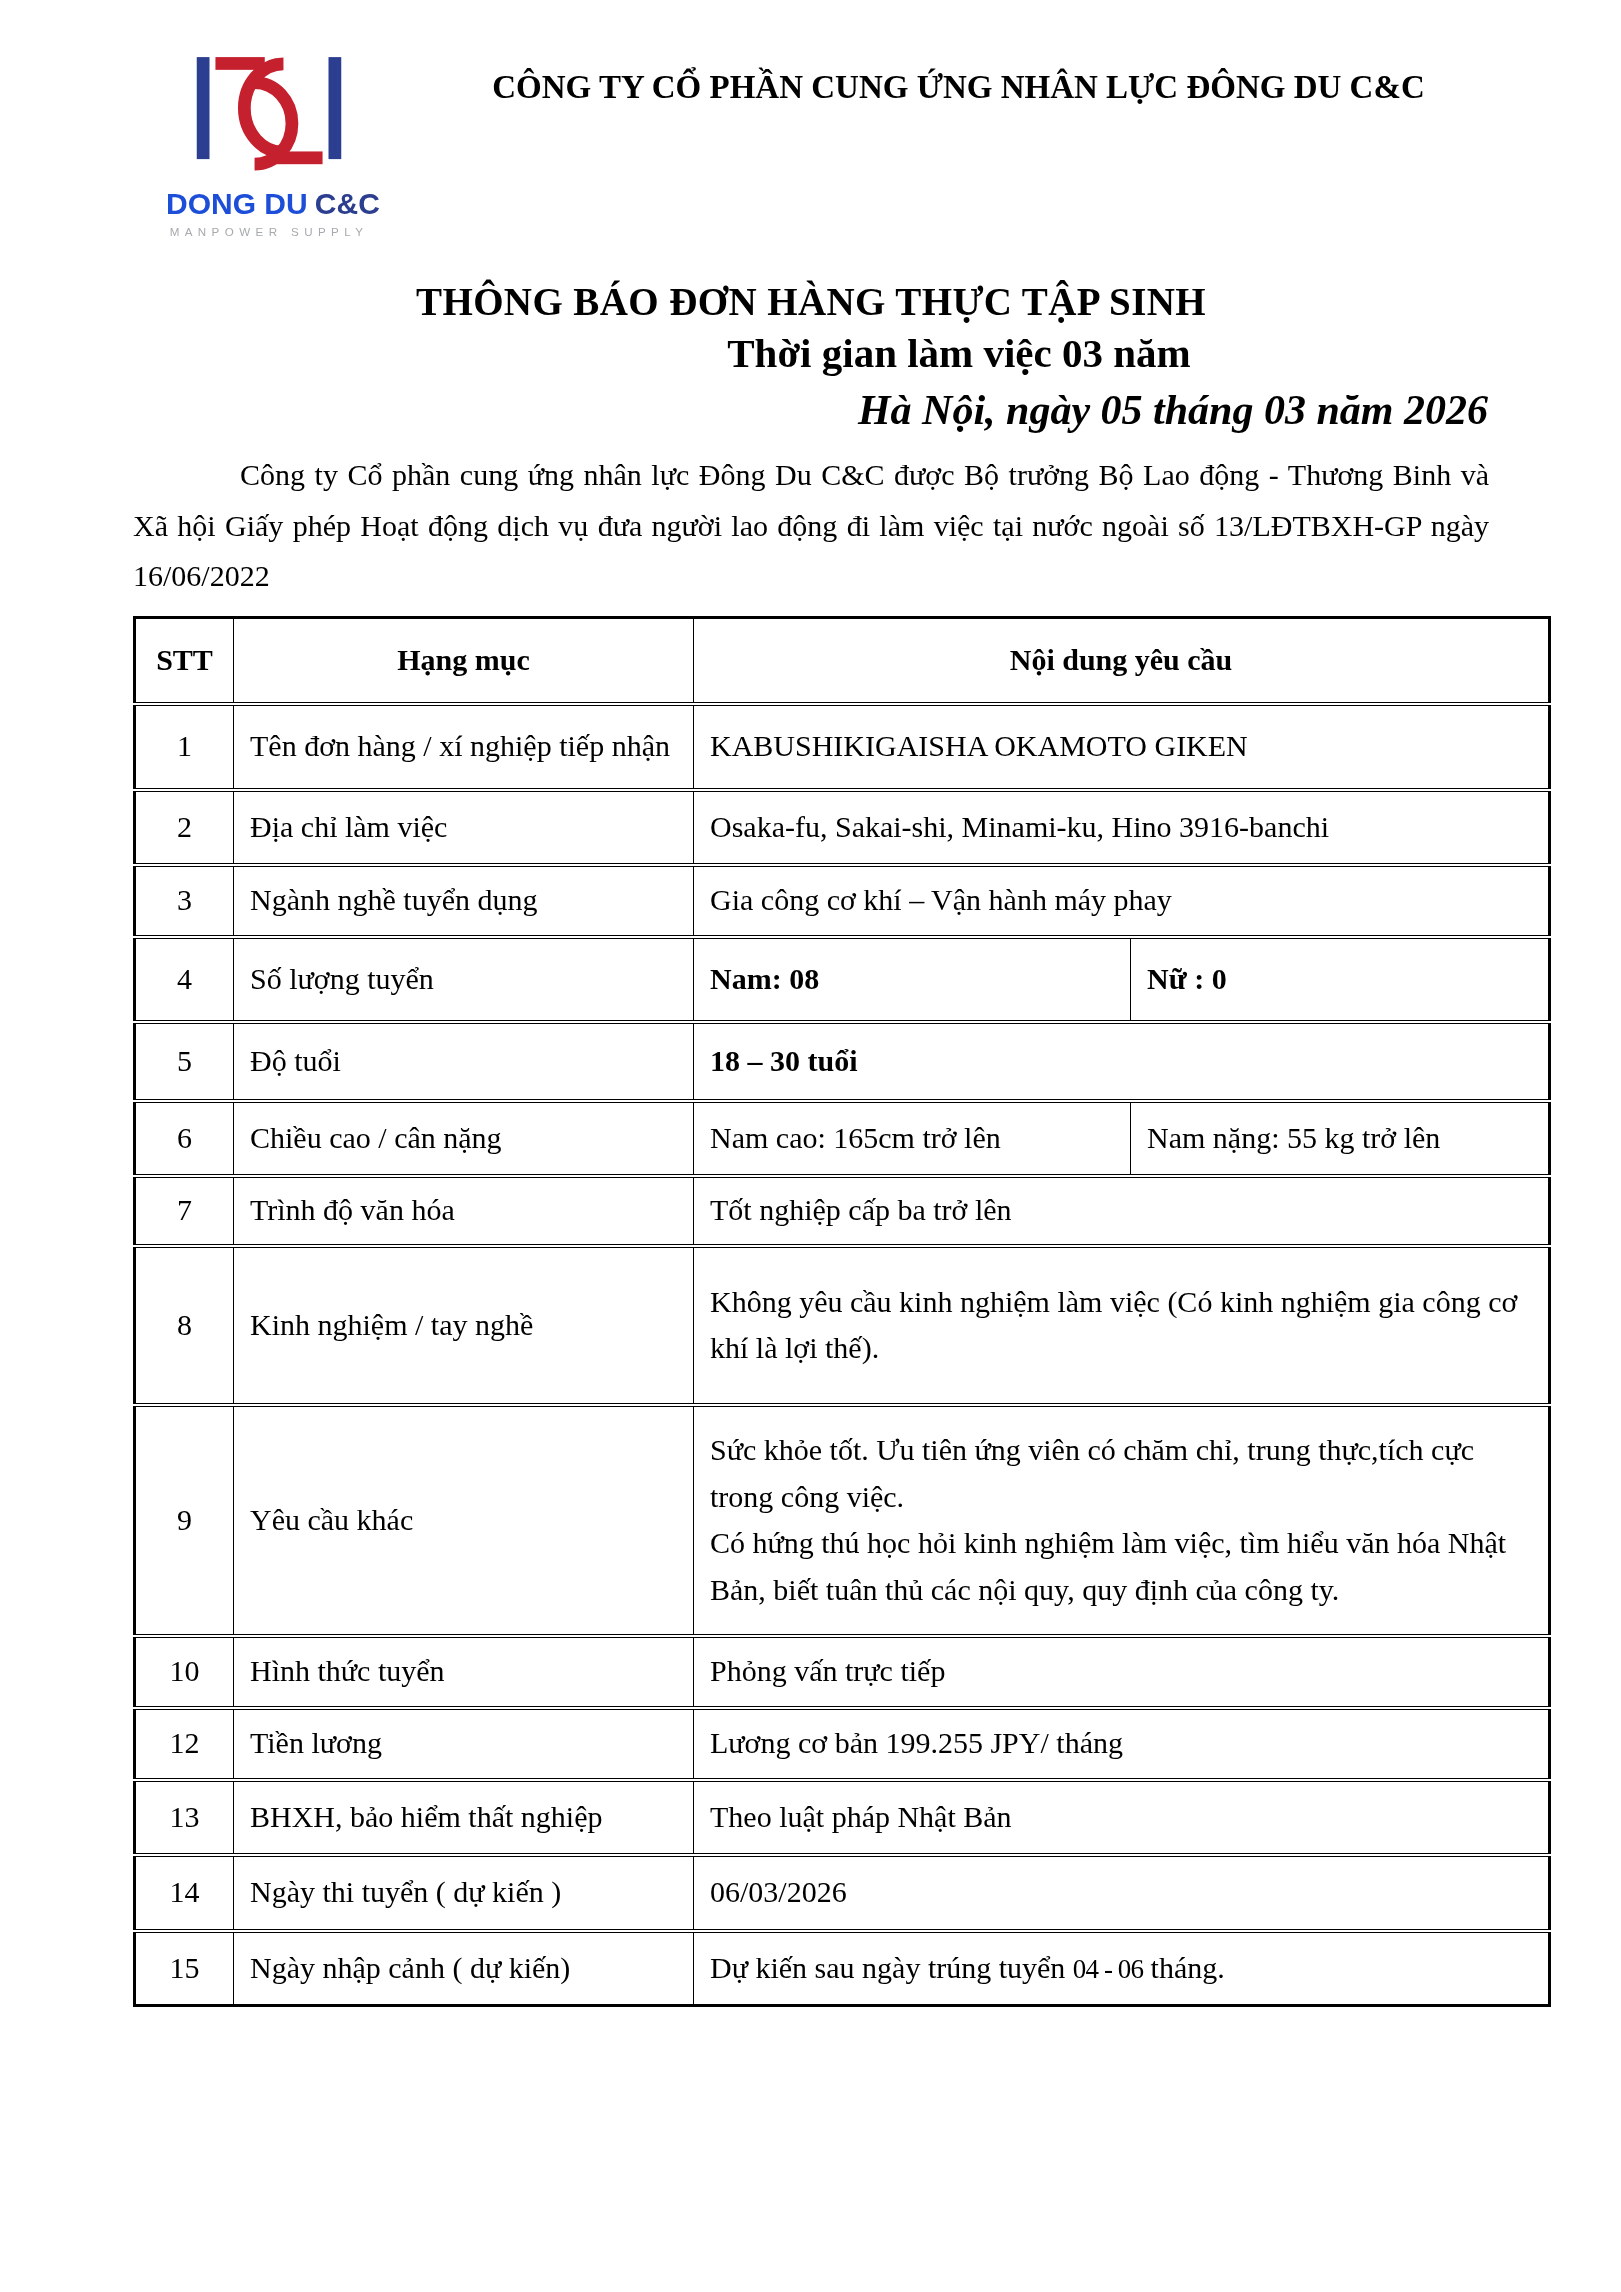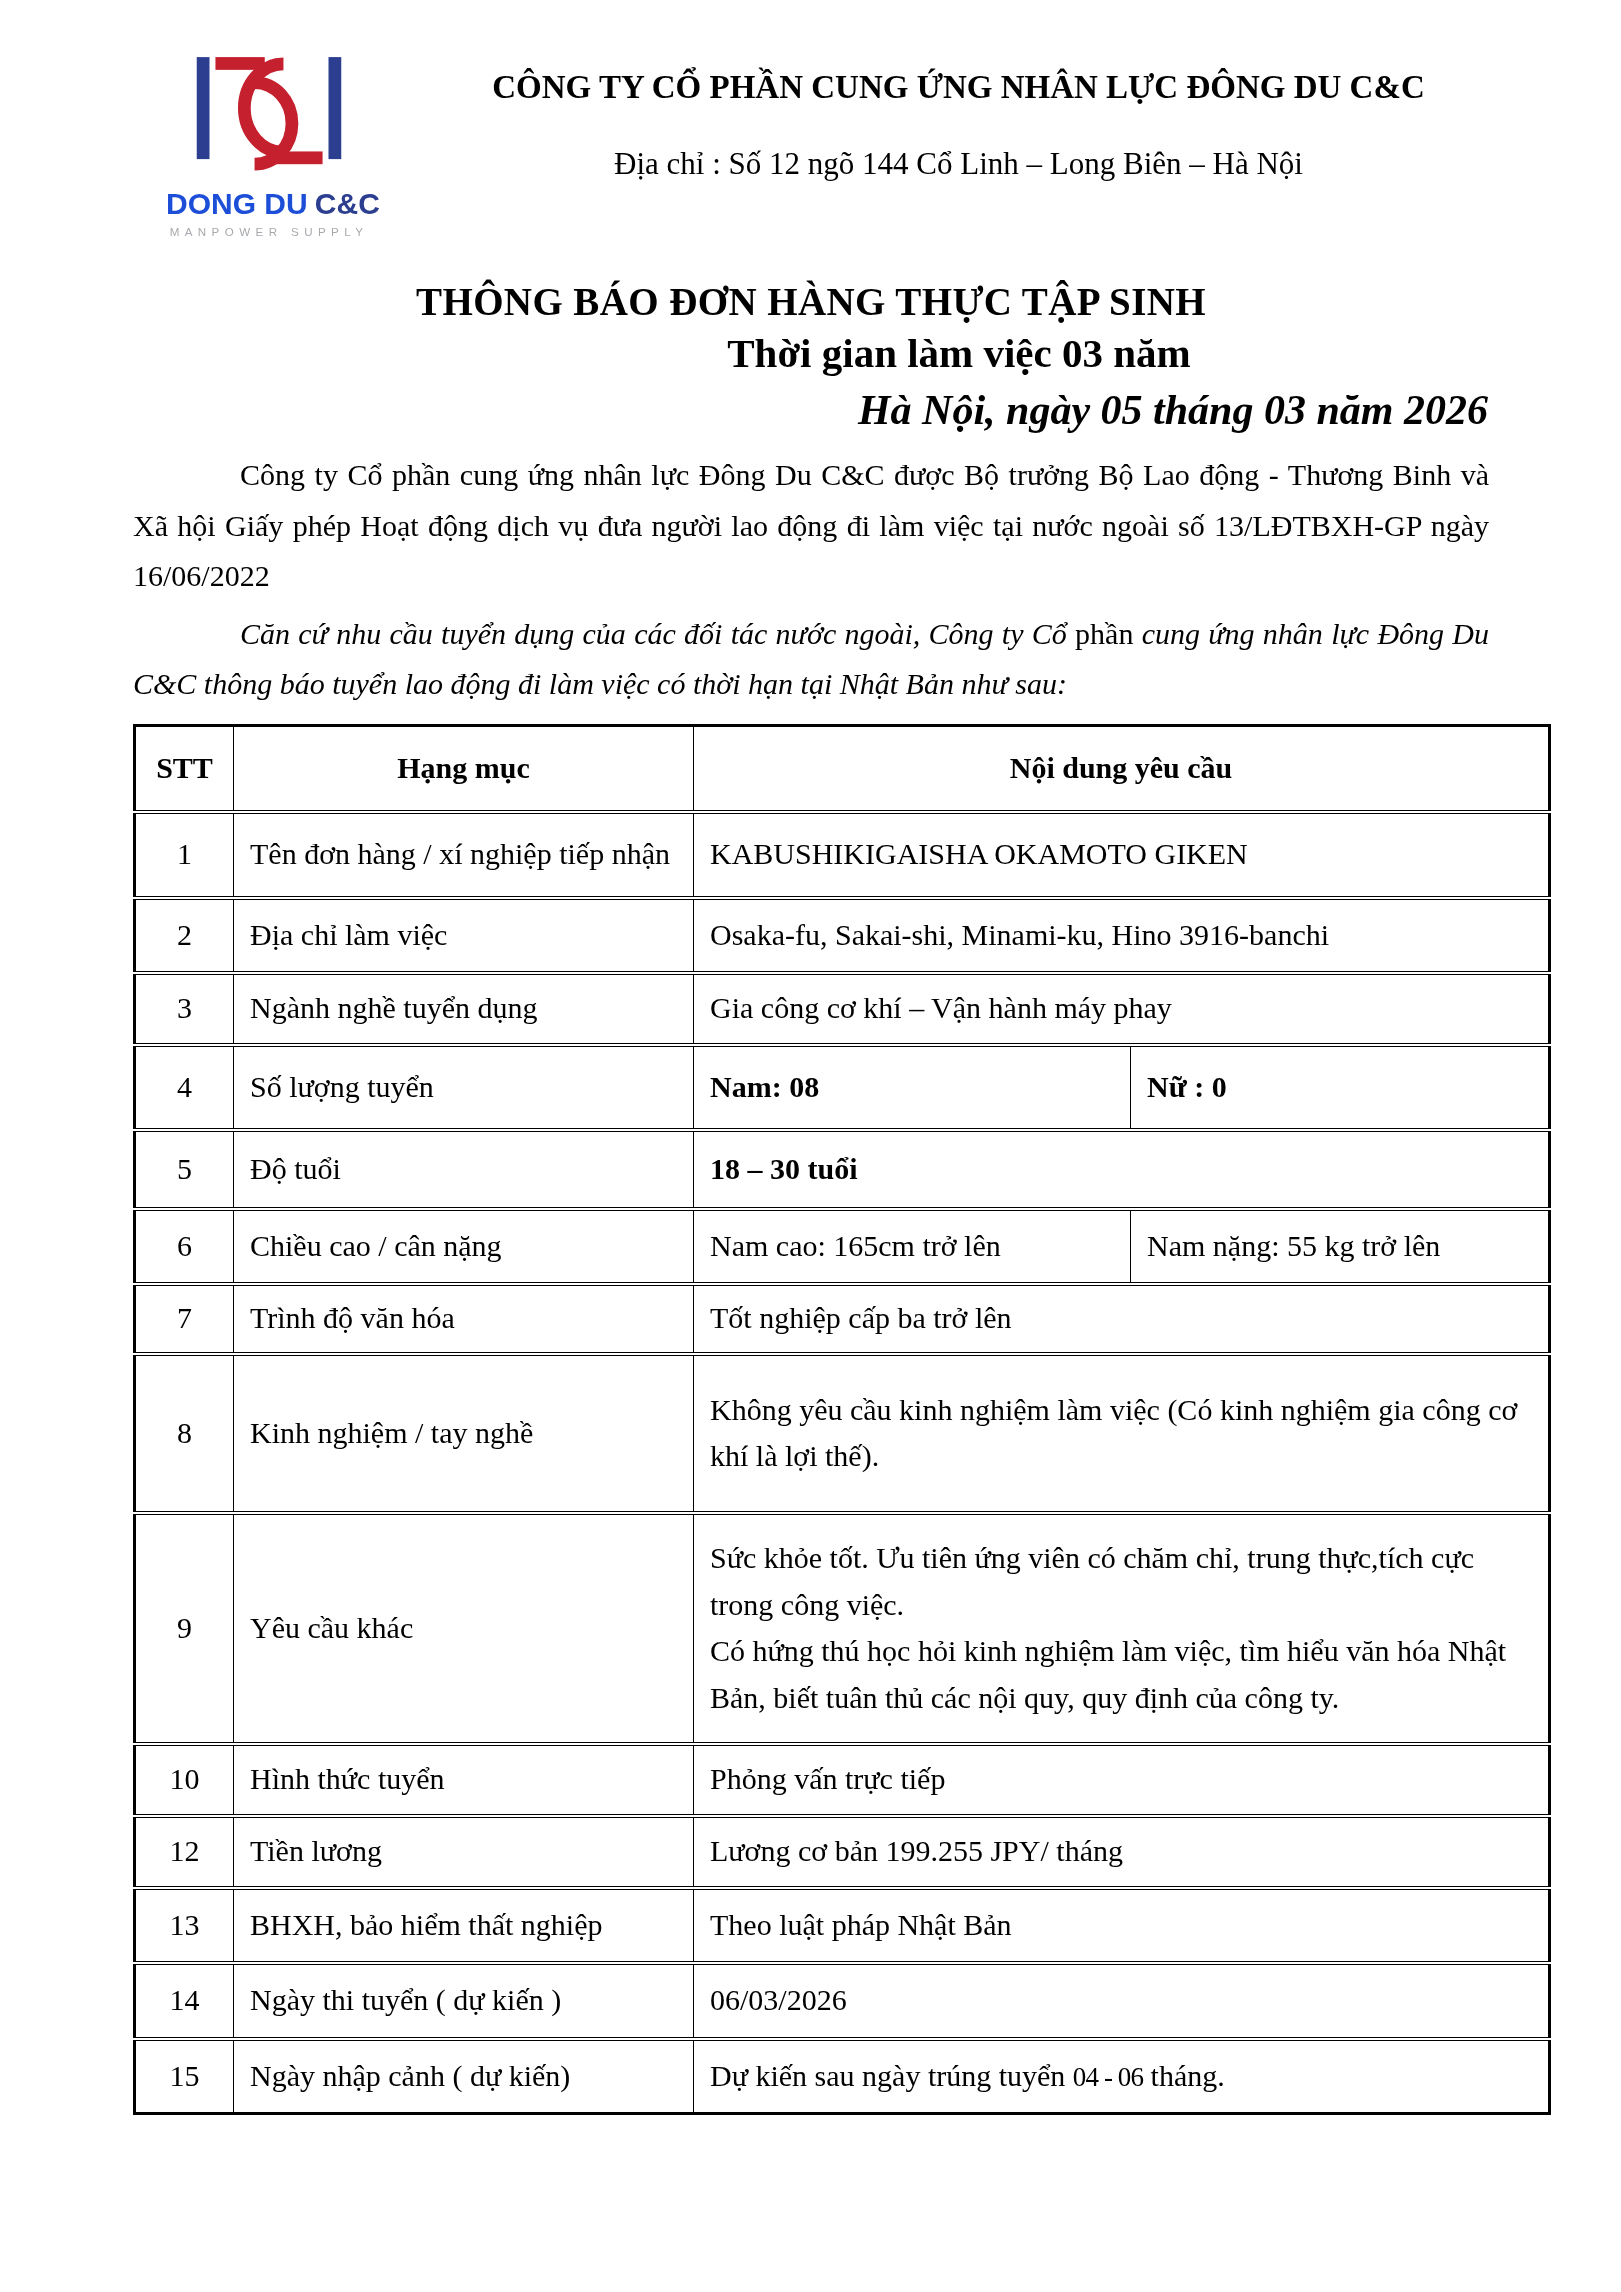--- a/index.html
+++ b/index.html
@@ -139,30 +139,28 @@
         <path d="M 132,14 A 46,52 0 1 0 132,118" fill="none" stroke="#c5202e" stroke-width="15"></path>
         <path d="M 98,36 A 44,48 0 1 1 98,132" fill="none" stroke="#c5202e" stroke-width="15"></path>
       </svg>
       <div class="logo-text">
         <span class="lg-red">DONG DU</span><span class="lg-blue">C&amp;C</span>
       </div>
       <div class="logo-tagline">MANPOWER SUPPLY</div>
     </div>
     <div class="header-text">
       <div class="company-name">CÔNG TY CỔ PHẦN CUNG ỨNG NHÂN LỰC ĐÔNG DU C&amp;C</div>
-      <div class="address">Địa chỉ : Số 12 ngõ 144 Cổ Linh – Long Biên – Hà Nội</div>
     </div>
   </div>
 
   <div class="title">THÔNG BÁO ĐƠN HÀNG THỰC TẬP SINH</div>
   <div class="subtitle">Thời gian làm việc 03 năm</div>
   <div class="dateline">Hà Nội, ngày 05 tháng 03 năm 2026</div>
 
   <p class="para p1">Công ty Cổ phần cung ứng nhân lực Đông Du C&amp;C được Bộ trưởng Bộ Lao động - Thương Binh và Xã hội Giấy phép Hoạt động dịch vụ đưa người lao động đi làm việc tại nước ngoài số 13/LĐTBXH-GP ngày 16/06/2022</p>
-  <p class="para p2"><span class="it">Căn cứ nhu cầu tuyển dụng của các đối tác nước ngoài, Công ty Cổ </span><span class="rm">phần </span><span class="it">cung ứng nhân lực Đông Du C&amp;C thông báo tuyển lao động đi làm việc có thời hạn tại Nhật Bản như sau:</span></p>
 
   <table class="req">
     <colgroup>
         <col class="c1">
         <col class="c2">
         <col class="c3">
         <col class="c4">
       </colgroup>
     <thead>
       <tr>

